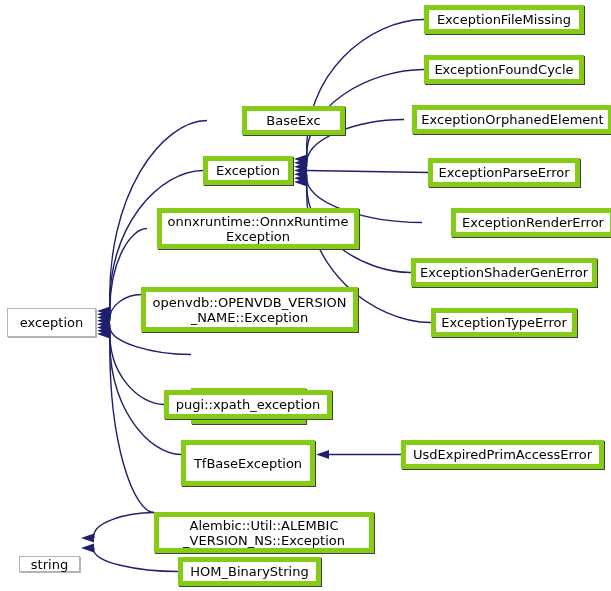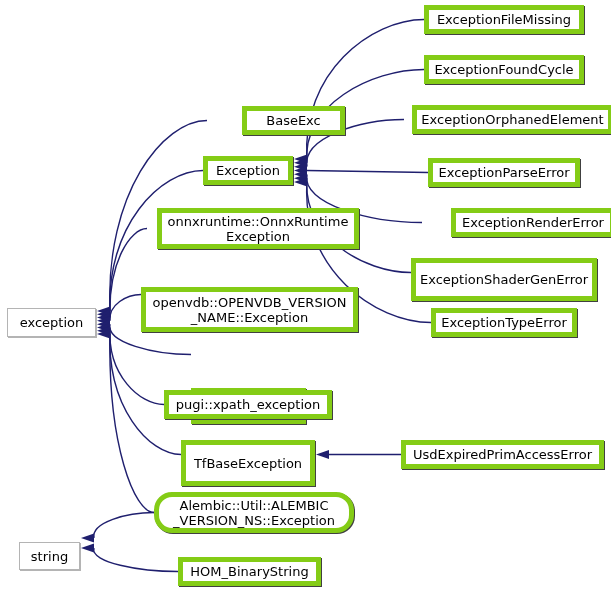--- a/index.html
+++ b/index.html
@@ -110,35 +110,35 @@
         <path d="M431,322.5 C375.2,322.5 300.8,269.11 307,182" fill="none" stroke="#1f1f6e" stroke-width="1.4"></path>
         <polygon points="294,182 307,177.5 307,186.5" fill="#1f1f6e"></polygon>
       </g>
       <g>
         <path d="M401,454.5 L329,454.5" fill="none" stroke="#1f1f6e" stroke-width="1.4"></path>
         <polygon points="316,454.5 329,450 329,459" fill="#1f1f6e"></polygon>
       </g>
     </svg>
   <div id="nodes">
       <div class="node base" style="left: 7px; top: 308px; width: 89px; height: 29px;"><span>exception</span></div>
-      <div class="node base" style="left: 19px; top: 542px; width: 61px; height: 28px;"><span>string</span></div>
+      <div class="node base" style="left: 19px; top: 556px; width: 61px; height: 16px;"><span>string</span></div>
       <div class="node solid" style="left: 196px; top: 106px; width: 103px; height: 29px; margin-left: 46px;"><span>BaseExc</span></div>
       <div class="node solid" style="left: 203px; top: 156px; width: 90px; height: 29px;"><span>Exception</span></div>
       <div class="node solid" style="left: 157px; top: 208px; width: 202px; height: 41px;"><span>onnxruntime::OnnxRuntime
 Exception</span></div>
       <div class="node solid" style="left: 141px; top: 287px; width: 217px; height: 45px;"><span>openvdb::OPENVDB_VERSION
 _NAME::Exception</span></div>
       <div class="node solid" style="left: 191px; top: 340px; width: 115px; height: 36px; margin-top: 48px;"><span>Ort::Exception</span></div>
       <div class="node solid" style="left: 164px; top: 390px; width: 168px; height: 29px;"><span>pugi::xpath_exception</span></div>
       <div class="node solid" style="left: 181px; top: 440px; width: 134px; height: 46px;"><span>TfBaseException</span></div>
-      <div class="node solid" style="left: 154px; top: 492px; width: 200px; height: 41px; border-radius: 18px;"><span>Alembic::Util::ALEMBIC
+      <div class="node solid" style="left: 154px; top: 512px; width: 220px; height: 41px;"><span>Alembic::Util::ALEMBIC
 _VERSION_NS::Exception</span></div>
       <div class="node solid" style="left: 178px; top: 557px; width: 143px; height: 29px;"><span>HOM_BinaryString</span></div>
       <div class="node solid" style="left: 424px; top: 5px; width: 160px; height: 29px;"><span>ExceptionFileMissing</span></div>
       <div class="node solid" style="left: 424px; top: 55px; width: 160px; height: 29px;"><span>ExceptionFoundCycle</span></div>
       <div class="node solid" style="left: 404px; top: 105px; width: 201px; height: 29px; margin-left: 8px;"><span>ExceptionOrphanedElement</span></div>
       <div class="node solid" style="left: 428px; top: 158px; width: 152px; height: 29px;"><span>ExceptionParseError</span></div>
       <div class="node solid" style="left: 422px; top: 208px; width: 164px; height: 29px; margin-left: 29px;"><span>ExceptionRenderError</span></div>
-      <div class="node solid" style="left: 411px; top: 258px; width: 186px; height: 43px;"><span>ExceptionShaderGenError</span></div>
+      <div class="node solid" style="left: 411px; top: 258px; width: 186px; height: 29px;"><span>ExceptionShaderGenError</span></div>
       <div class="node solid" style="left: 431px; top: 308px; width: 146px; height: 29px;"><span>ExceptionTypeError</span></div>
       <div class="node solid" style="left: 401px; top: 440px; width: 203px; height: 29px;"><span>UsdExpiredPrimAccessError</span></div>
     </div>
 </div>
 
 </body></html>

